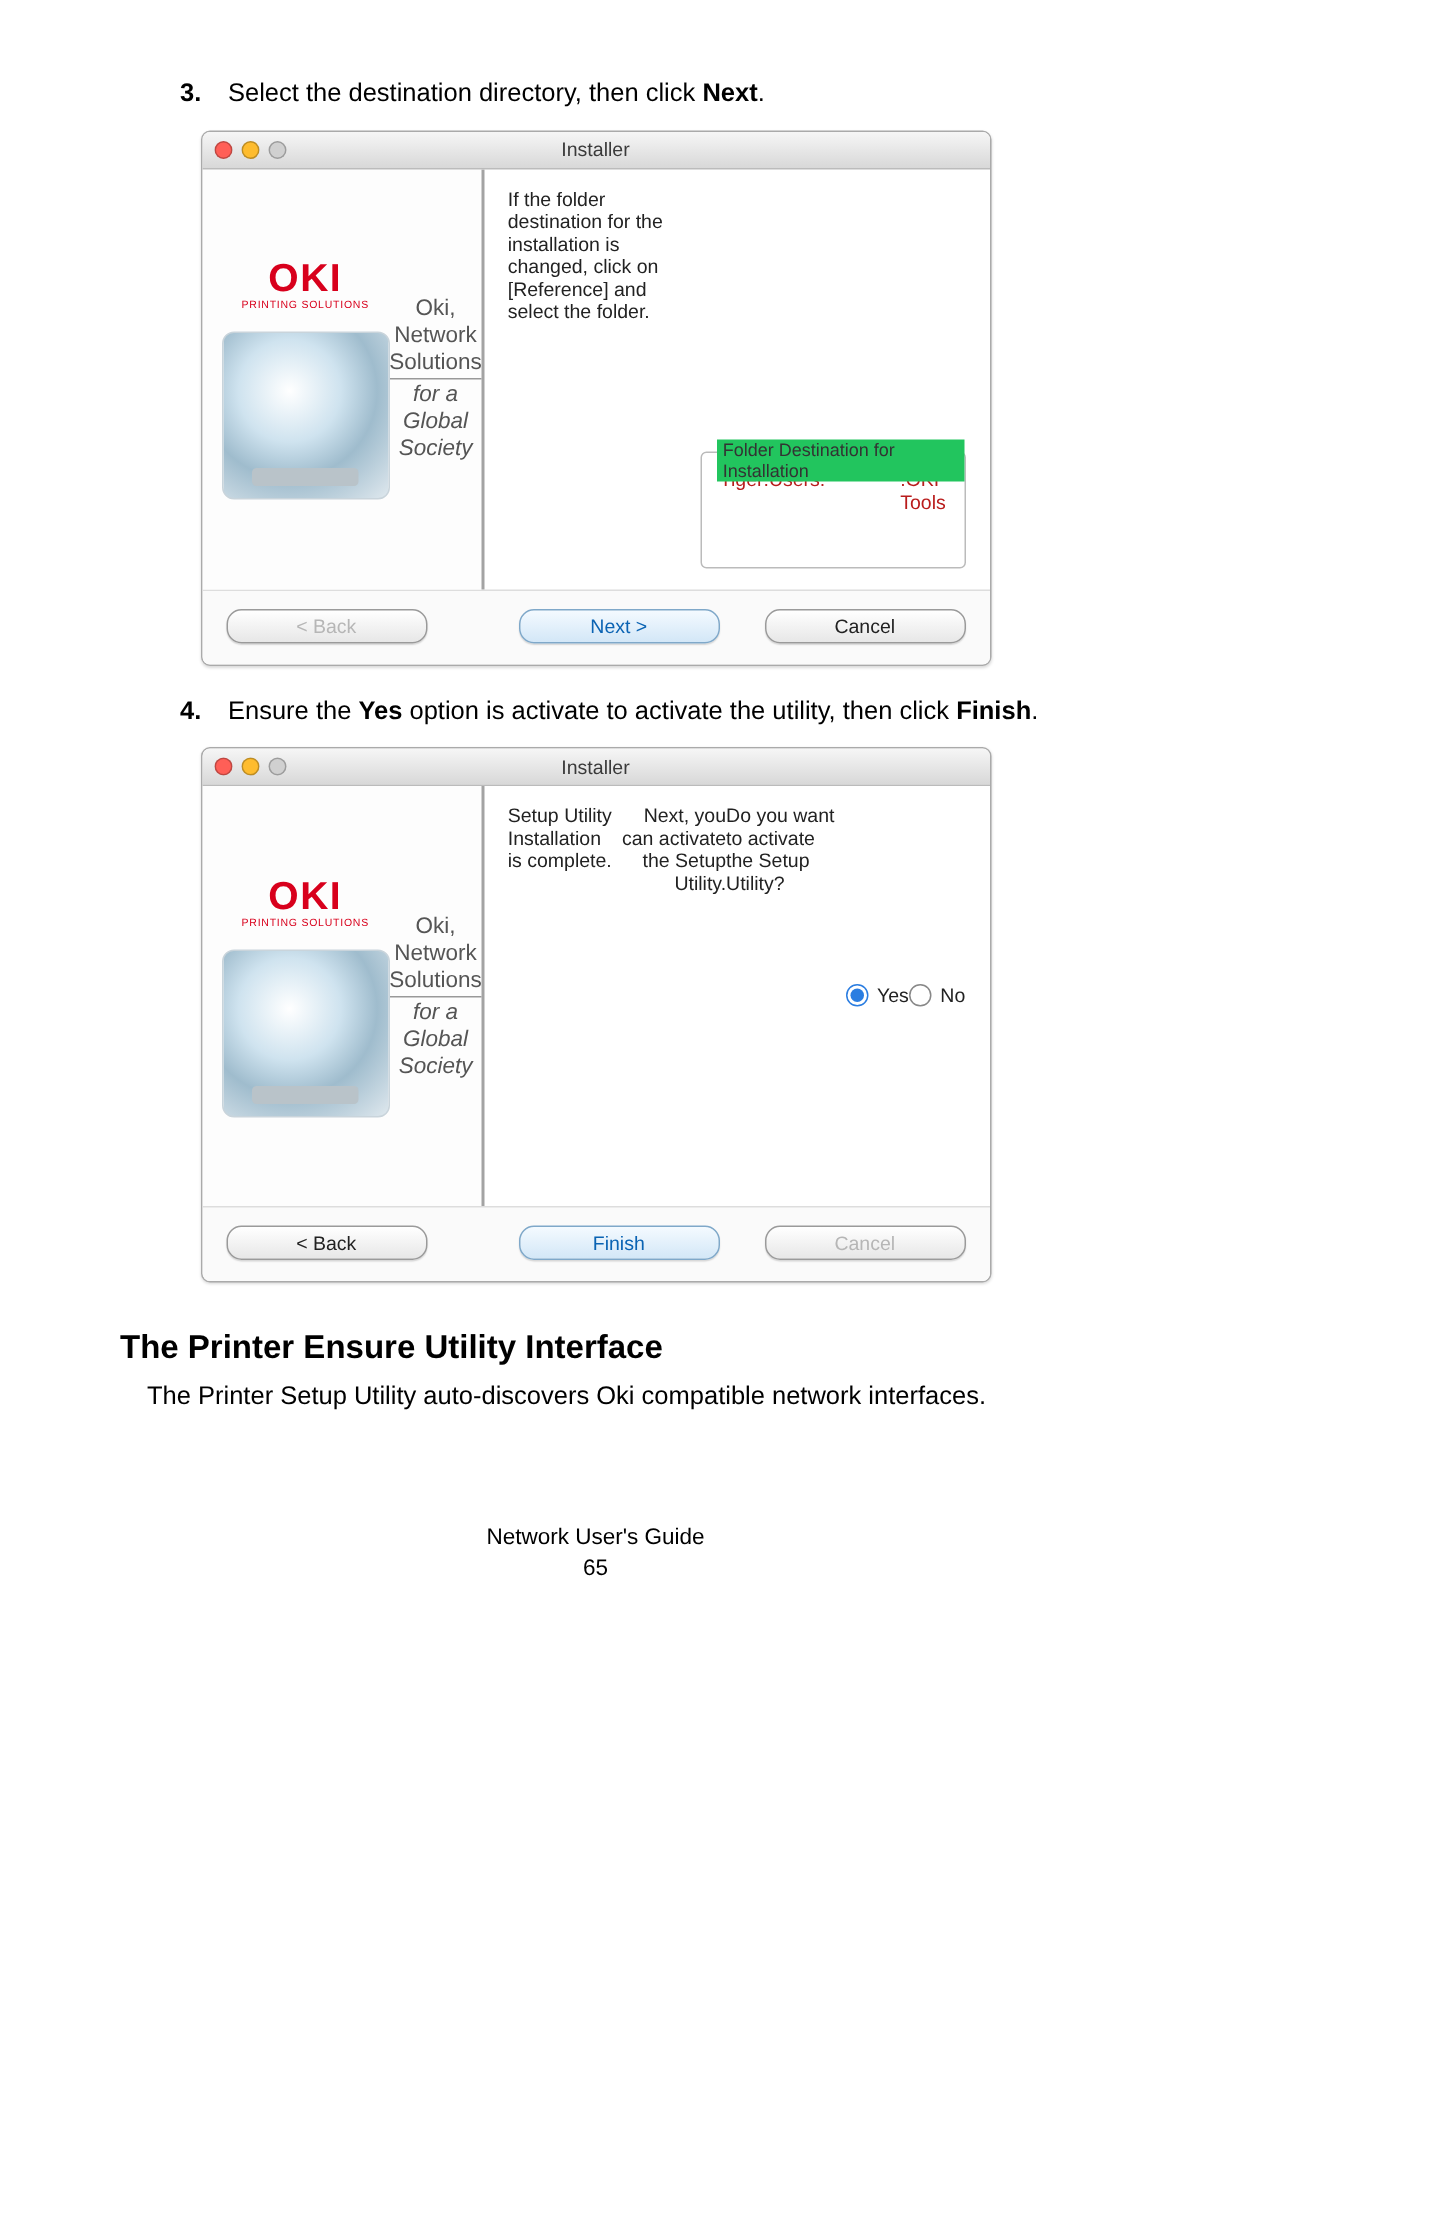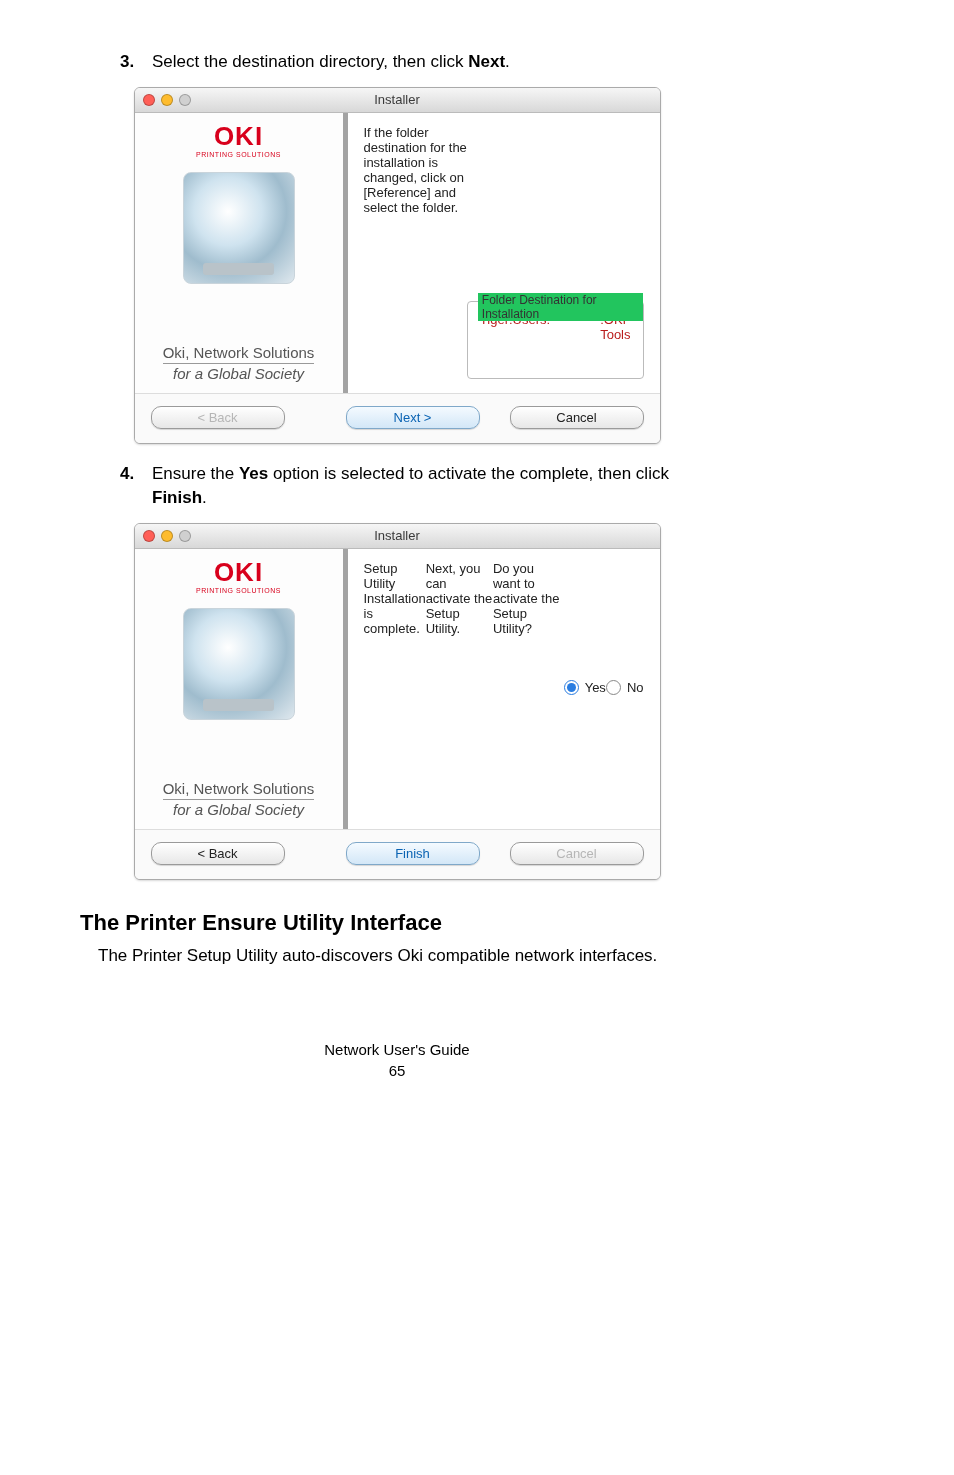--- a/index.html
+++ b/index.html
@@ -62,25 +62,24 @@
     text-align: center;
     font-size: 13px;
     color: #3a3a3a;
   }
   .dlg-body {
     display: flex;
     min-height: 280px;
   }
   .dlg-side {
     width: 160px;
-    padding: 10px 24px;
-    border-right: 5px solid #a3a3a3;
+    padding: 10px 13px;
+    border-right: 2px solid #a3a3a3;
     background: #fdfdfd;
     display: flex;
-    flex-direction: column;
     align-items: center;
     justify-content: space-between;
   }
   .oki-logo {
     font-family: Arial, sans-serif;
     font-weight: 900;
     font-size: 26px;
     color: #d8001c;
     letter-spacing: 1px;
     line-height: 1;
@@ -246,21 +245,21 @@
     <div class="right">
       <span class="mac-btn primary">Next &gt;</span>
       <span class="mac-btn">Cancel</span>
     </div>
   </div>
 </div>
 
 <div class="step">
   <div class="step-num">4.</div>
   <div class="step-text">
-    <span>Ensure the </span><b>Yes</b><span> option is selected to activate the complete, then click </span><b>Finish</b><span>.</span>
+    <span>Ensure the </span><b>Yes</b><span> option is activate to activate the utility, then click </span><b>Finish</b><span>.</span>
   </div>
 </div>
 
 <div class="dialog">
   <div class="titlebar">
     <div class="traffic">
       <div class="tl red"></div>
       <div class="tl yel"></div>
       <div class="tl gry"></div>
     </div>
@@ -273,21 +272,21 @@
         <div class="oki-tag">PRINTING SOLUTIONS</div>
         <div class="side-img"></div>
       </div>
       <div class="side-brand">
         <div class="line1">Oki, Network Solutions</div>
         <div>for a Global Society</div>
       </div>
     </div>
     <div class="dlg-main">
       <div style="margin-bottom:64px;">Setup Utility Installation is complete.</div>
-      <div style="margin-bottom:24px;">Next, you can activate the Setup Utility.</div>
+      <div style="margin-bottom:24px;text-align:right;">Next, you can activate the Setup Utility.</div>
       <div>Do you want to activate the Setup Utility?</div>
       <div class="radio-row">
         <div class="radio sel"></div>
         <span>Yes</span>
       </div>
       <div class="radio-row">
         <div class="radio"></div>
         <span>No</span>
       </div>
     </div>

